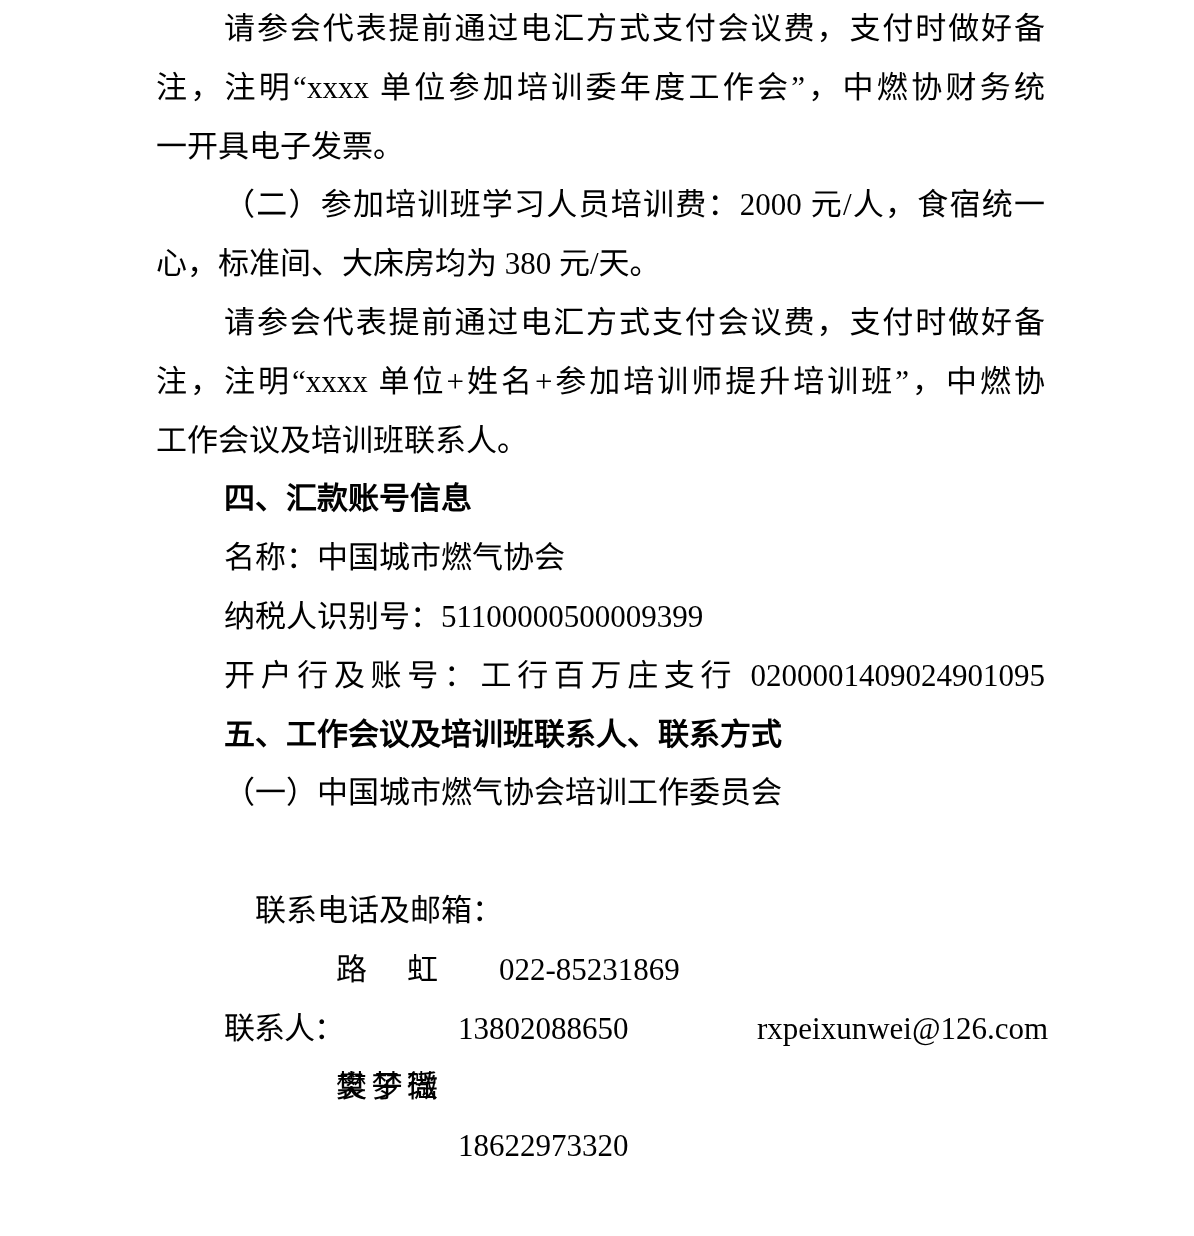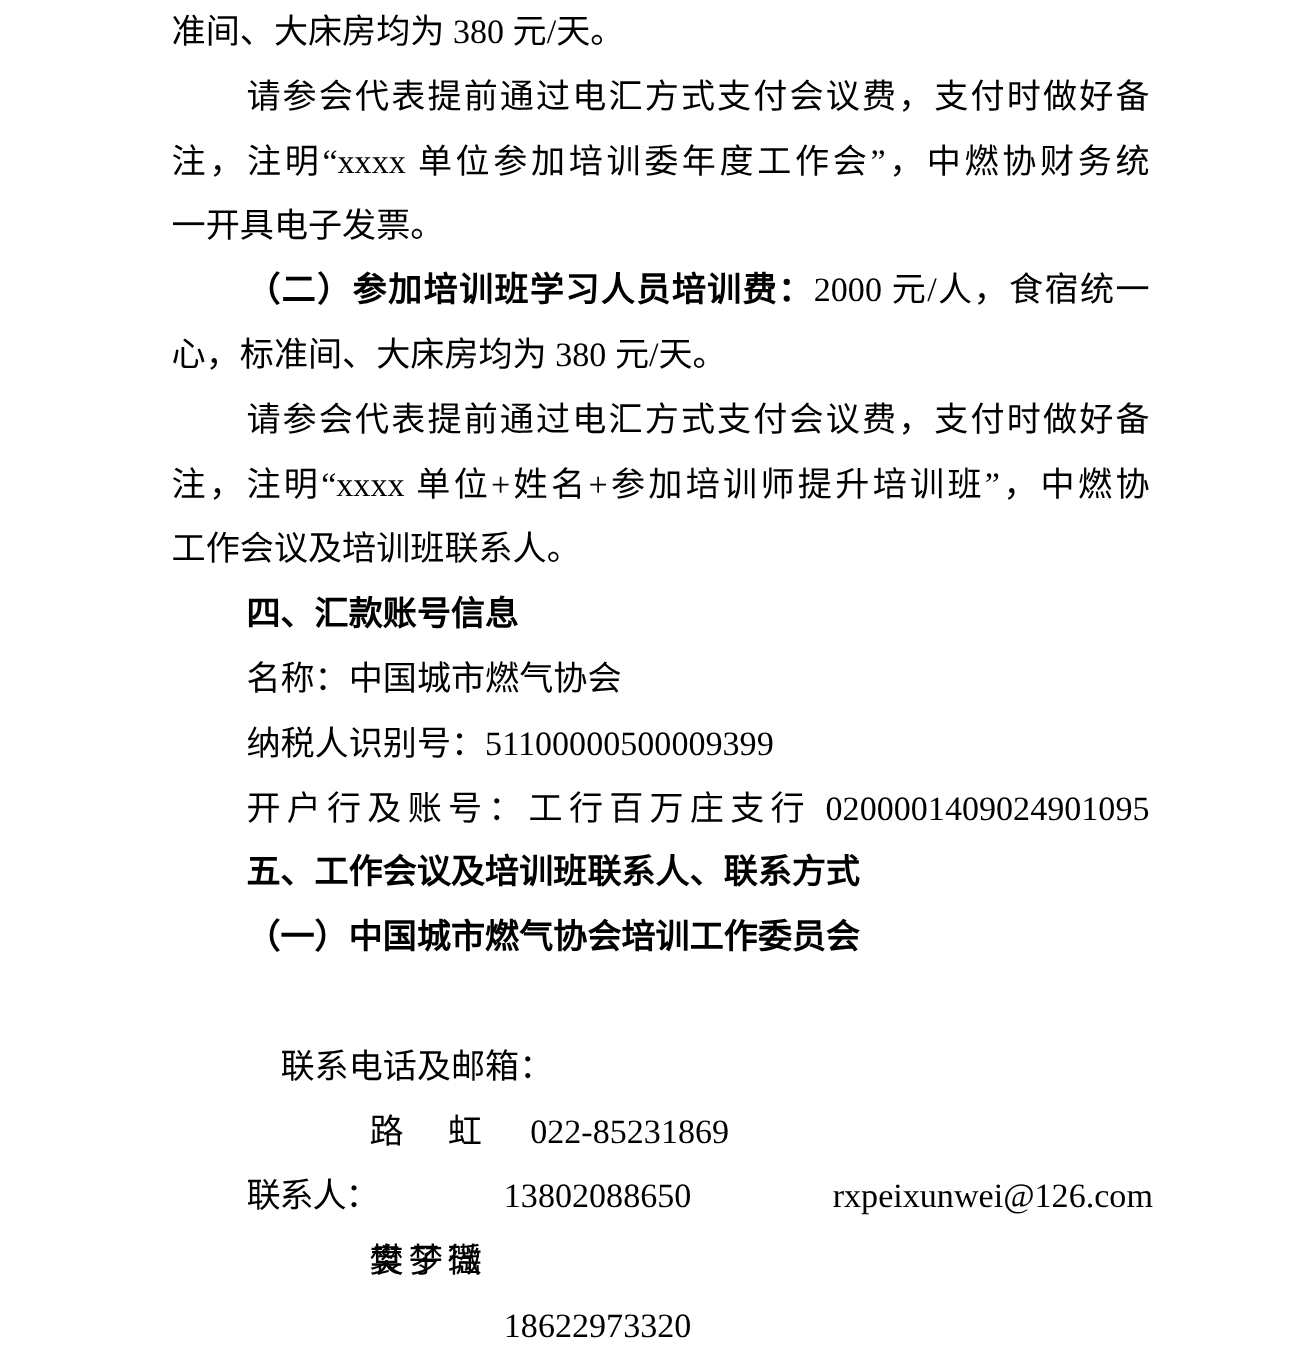--- a/index.html
+++ b/index.html
@@ -34,41 +34,40 @@
     white-space: normal;
     text-align: justify;
     text-align-last: justify;
   }
   
   .hd {
     font-family: "Liberation Sans", "DejaVu Sans", sans-serif;
     font-weight: bold;
   }
   
-  .kai { font-weight: 700; }
+  .kai { font-weight: 400; }
 
   
   .c-label { position: absolute; left: 68px; letter-spacing: -1px; }
   .c-name {
     position: absolute; left: 180px; width: 102px;
     display: inline-block; white-space: normal;
     text-align: justify; text-align-last: justify;
   }
   .c-phone { position: absolute; left: 302px; }
 
   
-  .e-phone { position: absolute; left: 326px; }
+  .e-phone { position: absolute; left: 343px; }
   .e-mail  { position: absolute; left: 573px; margin-left: 28px; }
 </style>
 </head>
 <body>
 
 <div class="page">
 
-  <div class="line">准间、大床房均为 380 元/天。</div>
 
   <div class="line ind just">请参会代表提前通过电汇方式支付会议费，支付时做好备</div>
   <div class="line just">注，注明“xxxx 单位参加培训委年度工作会”，中燃协财务统</div>
   <div class="line">一开具电子发票。</div>
 
   <div class="line ind just">
     <span class="kai">（二）参加培训班学习人员培训费：</span><span>2000 元/人，食宿统一</span>
   </div>
   <div class="line">心，标准间、大床房均为 380 元/天。</div>
 

